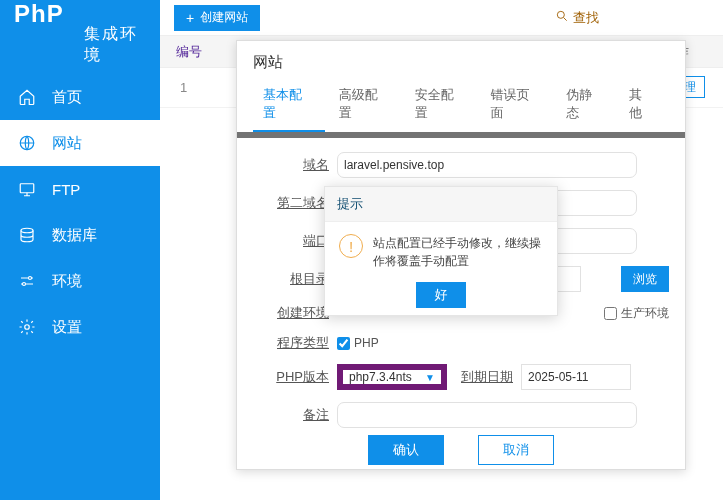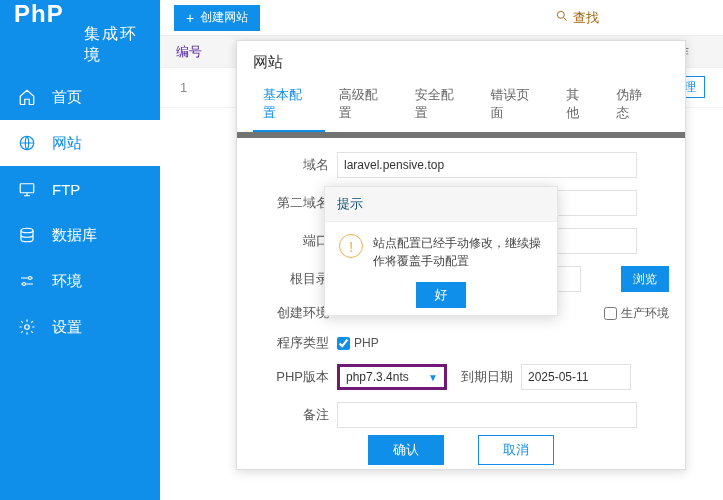--- a/index.html
+++ b/index.html
@@ -25,28 +25,28 @@
     .gr-op { margin-left:auto; width:60px; }
     .gr-op span { border:1px solid #0f8fe9; color:#0f8fe9; padding:3px 8px; font-size:12px; cursor:pointer; }
     
     .modal { position:absolute; left:236px; top:40px; width:450px; height:430px; background:#fff; border:1px solid #ddd; box-shadow:0 2px 10px rgba(0,0,0,.15); }
     .modal-title { padding:12px 16px 6px; font-size:15px; }
     .tabs { display:flex; padding:0 16px; border-bottom:6px solid #737373; }
     .tab { padding:8px 10px; margin-right:4px; color:#666; font-size:13px; cursor:pointer; }
     .tab.on { color:#0f8fe9; border-bottom:2px solid #0f8fe9; }
     .form { padding:14px 16px 0; }
     .frow { display:flex; align-items:center; margin-bottom:12px; font-size:13px; }
-    .flabel { width:76px; text-align:right; color:#555; margin-right:8px; }
+    .flabel { width:76px; text-align:right; color:#555; margin-right:8px;text-decoration:underline; }
     .finput { border:1px solid #e1e1e1; height:26px; padding:0 6px; font-size:12px; color:#333; }
-    .f-long { width:300px; }
+    .f-long { width:300px;border-radius:7px; }
     .f-short { width:110px; }
     .browse-btn { background:#0f8fe9; color:#fff; border:none; height:26px; width:48px; margin-left:auto; font-size:12px; cursor:pointer; }
     .chk { margin-left:auto; display:flex; align-items:center; font-size:12px; color:#555; }
     .chk input { margin-right:4px; }
-    .select { border:3px solid #701a75; height:26px; width:110px; display:flex; align-items:center; padding:0 6px; justify-content:space-between; color:#333; font-size:12px; cursor:pointer; }
+    .select { border:6px solid #701a75; height:26px; width:110px; display:flex; align-items:center; padding:0 6px; justify-content:space-between; color:#333; font-size:12px; cursor:pointer; }
     .caret { color:#0f8fe9; font-size:10px; }
     .modal-btns { position:absolute; bottom:4px; left:0; right:0; display:flex; justify-content:center; gap:34px; }
     .btn { width:76px; height:30px; font-size:13px; cursor:pointer; }
     .btn-ok { background:#0f8fe9; color:#fff; border:none; }
     .btn-cancel { background:#fff; color:#0f8fe9; border:1px solid #0f8fe9; }
     
     .alert { position:absolute; left:324px; top:186px; width:234px; height:130px; background:#fff; border:1px solid #e5e5e5; box-shadow:0 2px 14px rgba(0,0,0,.18); }
     .alert-t { padding:8px 12px; font-size:13px; color:#0c4a6e; background:#f6f6f6; border-bottom:1px solid #eee; }
     .alert-body { display:flex; padding:12px 14px 6px; }
     .alert-ico { width:24px; height:24px; border:1px solid #f0ad4e; border-radius:50%; color:#f0ad4e; font-size:15px; display:flex; align-items:center; justify-content:center; margin-right:10px; flex-shrink:0; }
@@ -142,22 +142,22 @@
   </div>
 </div>
 
 <div class="modal">
   <div class="modal-title">网站</div>
   <div class="tabs">
     <div class="tab on">基本配置</div>
     <div class="tab">高级配置</div>
     <div class="tab">安全配置</div>
     <div class="tab">错误页面</div>
+    <div class="tab">伪静态</div>
     <div class="tab">其他</div>
-    <div class="tab">伪静态</div>
   </div>
   <div class="form">
     <div class="frow">
       <div class="flabel">域名</div>
       <input class="finput f-long" value="laravel.pensive.top" style="">
     </div>
     <div class="frow">
       <div class="flabel">第二域名</div>
       <input class="finput f-long" style="">
     </div>

